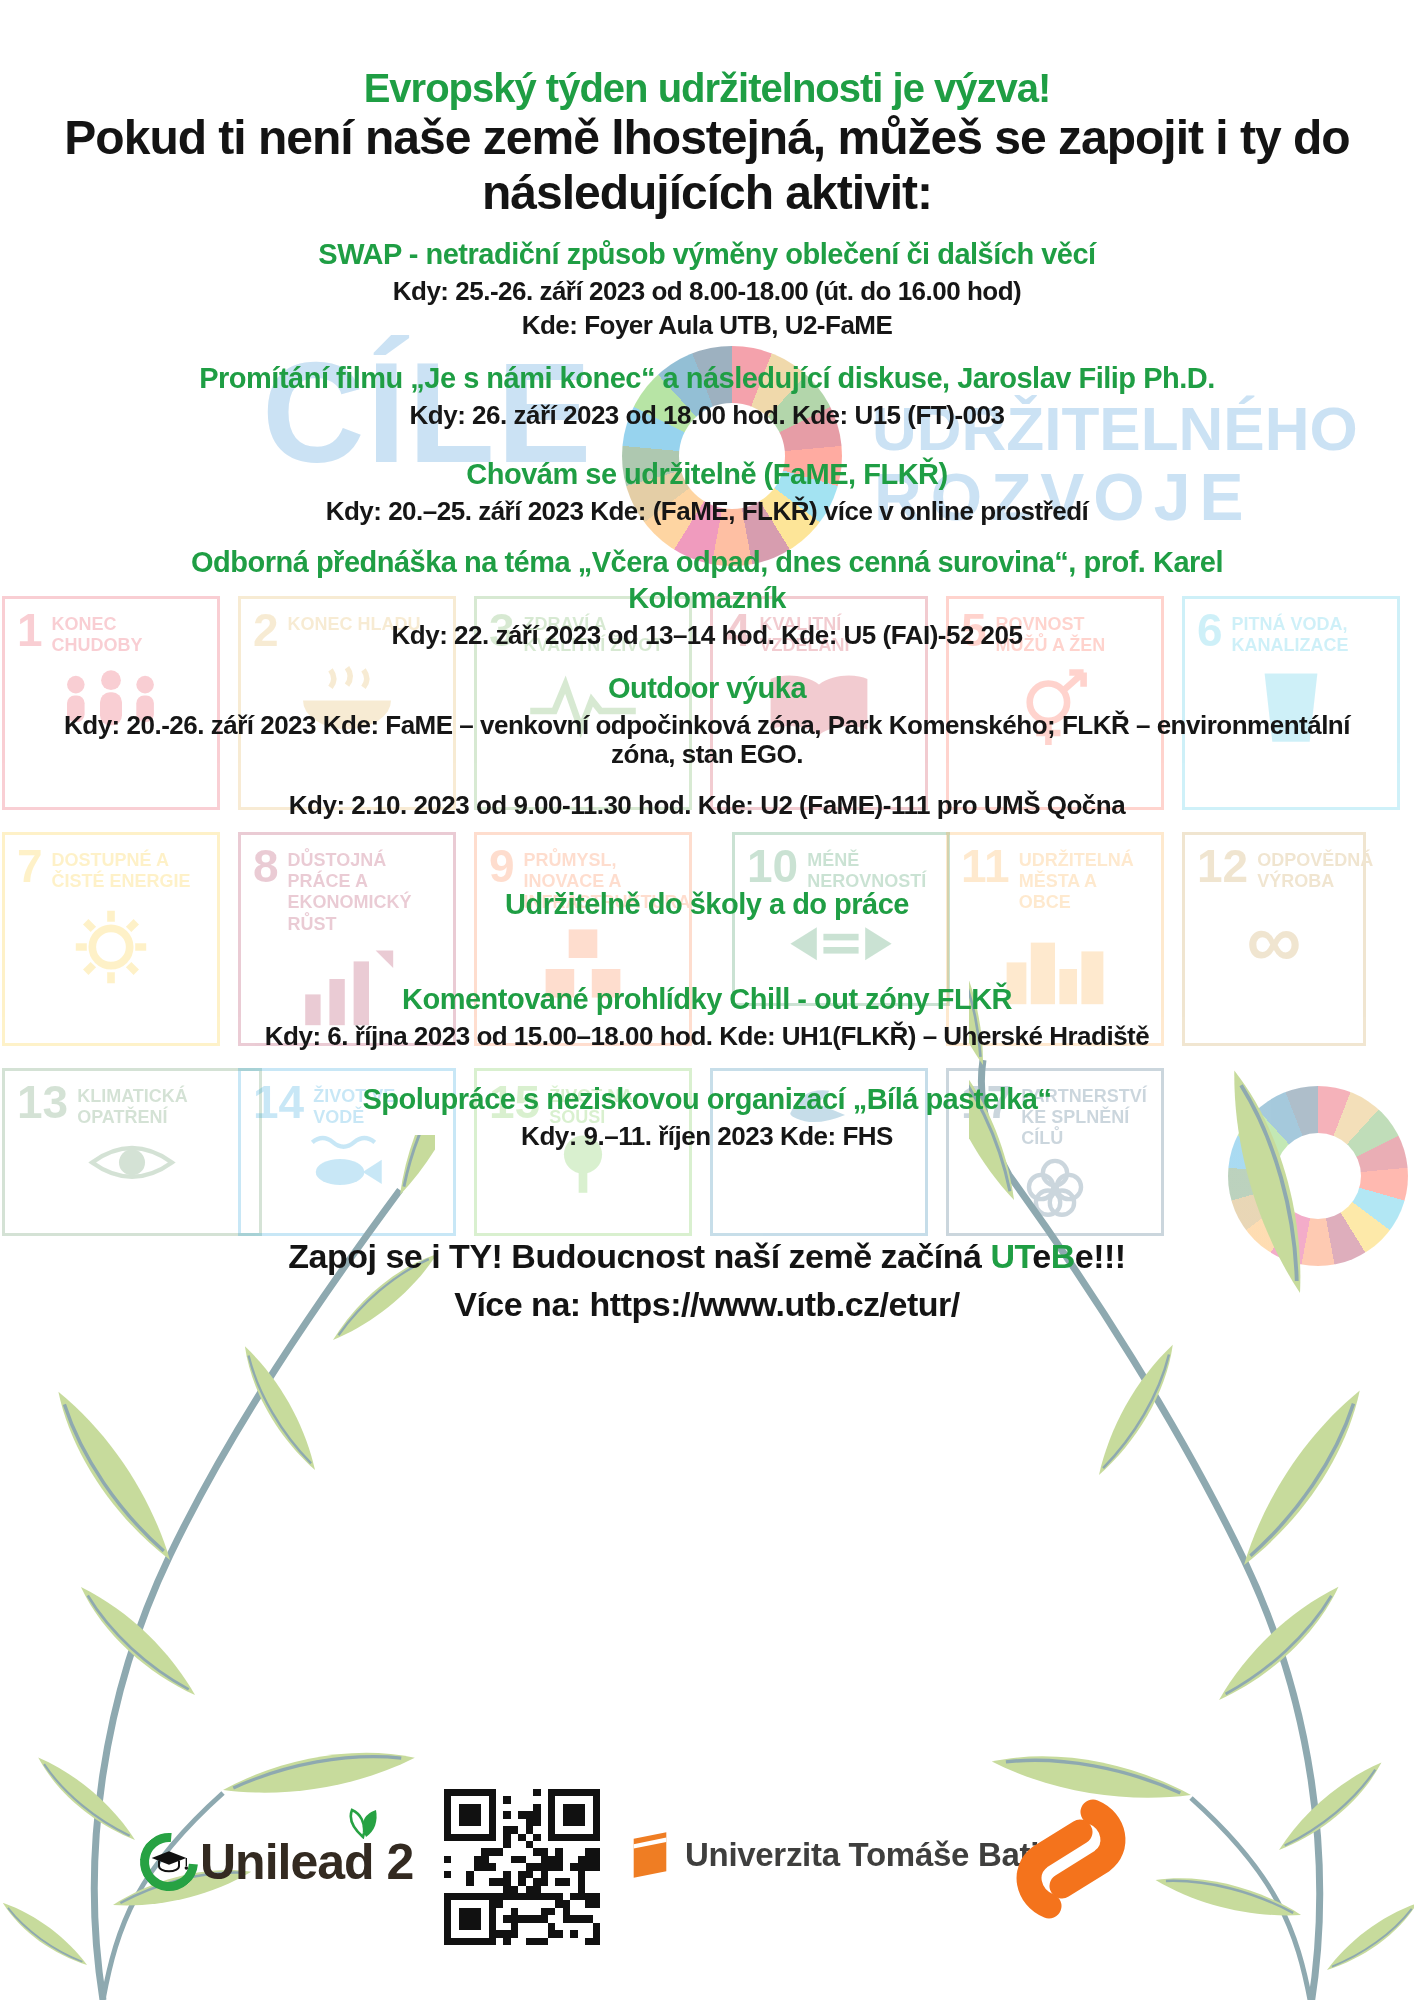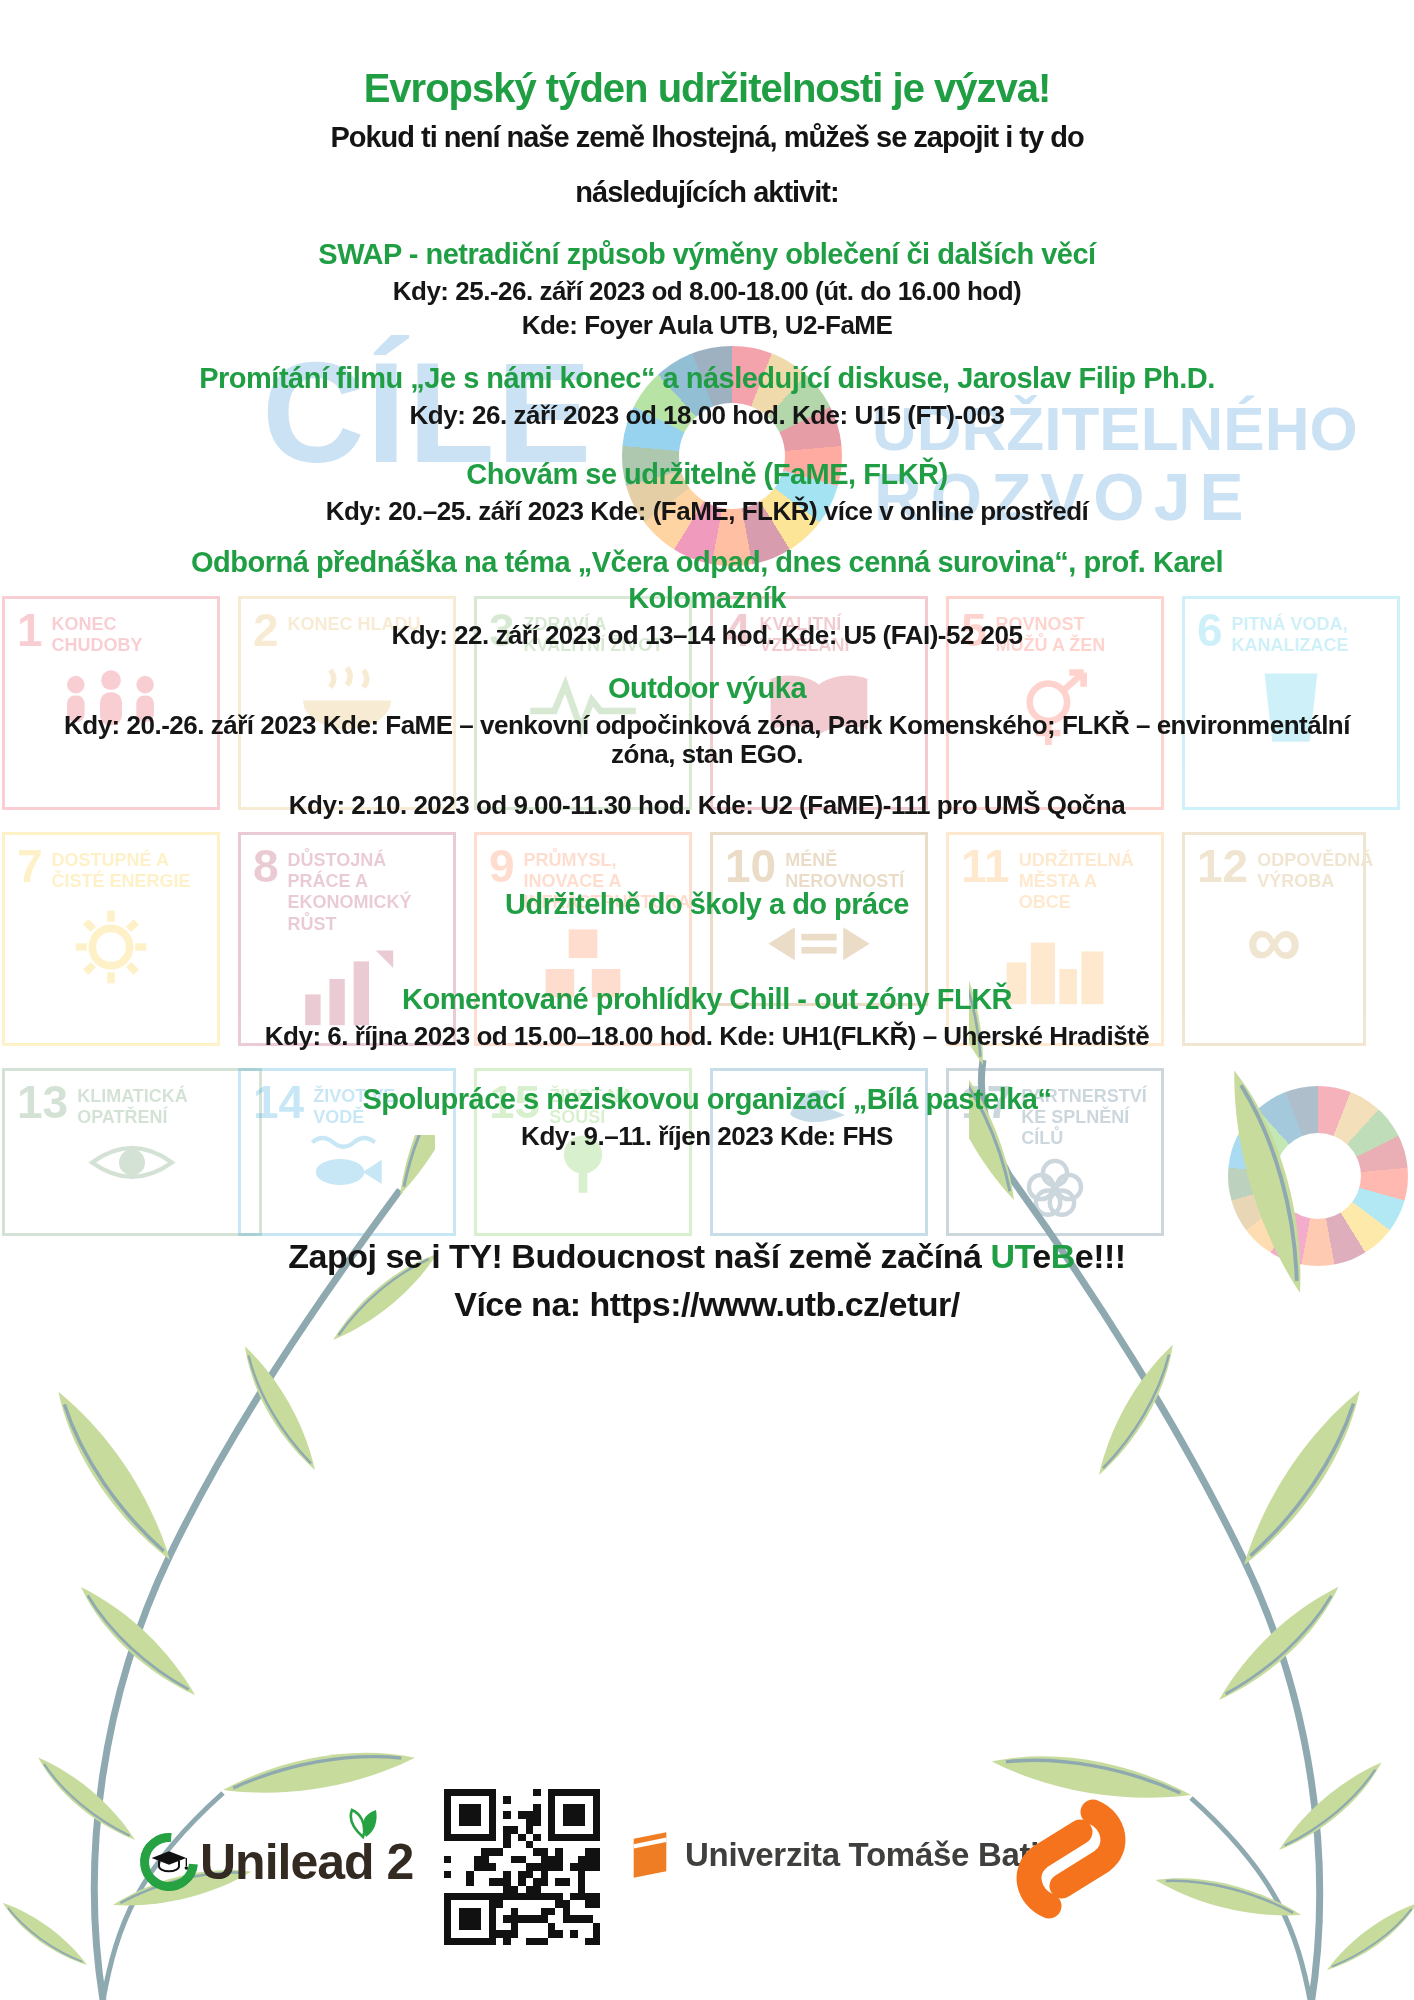--- a/index.html
+++ b/index.html
@@ -18,21 +18,21 @@
     background:transparent;}
   .sdg-head{display:flex;gap:9px;padding:12px 10px 0 12px;align-items:flex-start;text-align:left;}
   .sdg-num{font-size:46px;font-weight:800;line-height:.85;}
   .sdg-label{font-size:18px;font-weight:700;line-height:1.18;text-transform:uppercase;max-width:140px;padding-top:3px;}
   .sdg-icon{display:flex;justify-content:center;align-items:center;}
   
   .plant{position:absolute;pointer-events:none;}
   
   .sec{position:absolute;left:50%;transform:translateX(-50%);width:1300px;text-align:center;z-index:4;}
   .title{font-size:40px;font-weight:800;letter-spacing:-1px;color:#1f9e44;}
-  .subtitle{font-size:29px;font-weight:800;letter-spacing:-1px;color:#141414;line-height:55px;}
+  .subtitle{font-size:48px;font-weight:800;letter-spacing:-1px;color:#141414;line-height:55px;}
   .ev-h{font-size:29px;font-weight:800;letter-spacing:-.5px;color:#1f9e44;line-height:36px;}
   .ev-d{font-size:26px;font-weight:800;letter-spacing:-.5px;color:#161616;line-height:29px;margin-top:5px;}
   .cta1{font-size:34px;font-weight:800;letter-spacing:-.5px;color:#141414;line-height:48px;}
   .cta1 .grn{color:#1f9e44;}
   .cta2{font-size:34px;font-weight:800;letter-spacing:-.5px;color:#141414;line-height:48px;}
   
   .footer-item{position:absolute;z-index:4;display:flex;align-items:center;}
   #unilead{left:140px;top:1828px;height:68px;gap:2px;}
   .uni-ring{width:58px;height:58px;border:9px solid #27a243;border-right-color:transparent;
     border-radius:50%;transform:rotate(-40deg);box-sizing:border-box;display:flex;align-items:center;justify-content:center;position:relative;}
@@ -173,21 +173,21 @@
       <div class="sdg-icon" style="height:110px">
         <svg width="110" height="102" viewBox="0 0 100 76" preserveAspectRatio="xMidYMid meet">
           <g fill="currentColor">
             <rect x="37" y="2" width="26" height="26"></rect>
             <rect x="16" y="38" width="26" height="26"></rect>
             <rect x="58" y="38" width="26" height="26"></rect>
           </g>
         </svg>
       </div>
     </div>
-    <div class="sdg-tile" style="left: 710px; top: 832px; width: 218px; height: 174px; color: #a16207;">
+    <div class="sdg-tile" style="left: 732px; top: 832px; width: 218px; height: 174px; color: #15803d;">
       <div class="sdg-head">
         <span class="sdg-num">10</span>
         <span class="sdg-label">MÉNĚ NEROVNOSTÍ</span>
       </div>
       <div class="sdg-icon" style="height:110px">
         <svg width="110" height="102" viewBox="0 0 100 76" preserveAspectRatio="xMidYMid meet">
           <g fill="currentColor">
             <path d="M4,35L28,20v30z"></path>
             <path d="M96,35L72,20v30z"></path>
             <rect x="34" y="26" width="32" height="6"></rect>

